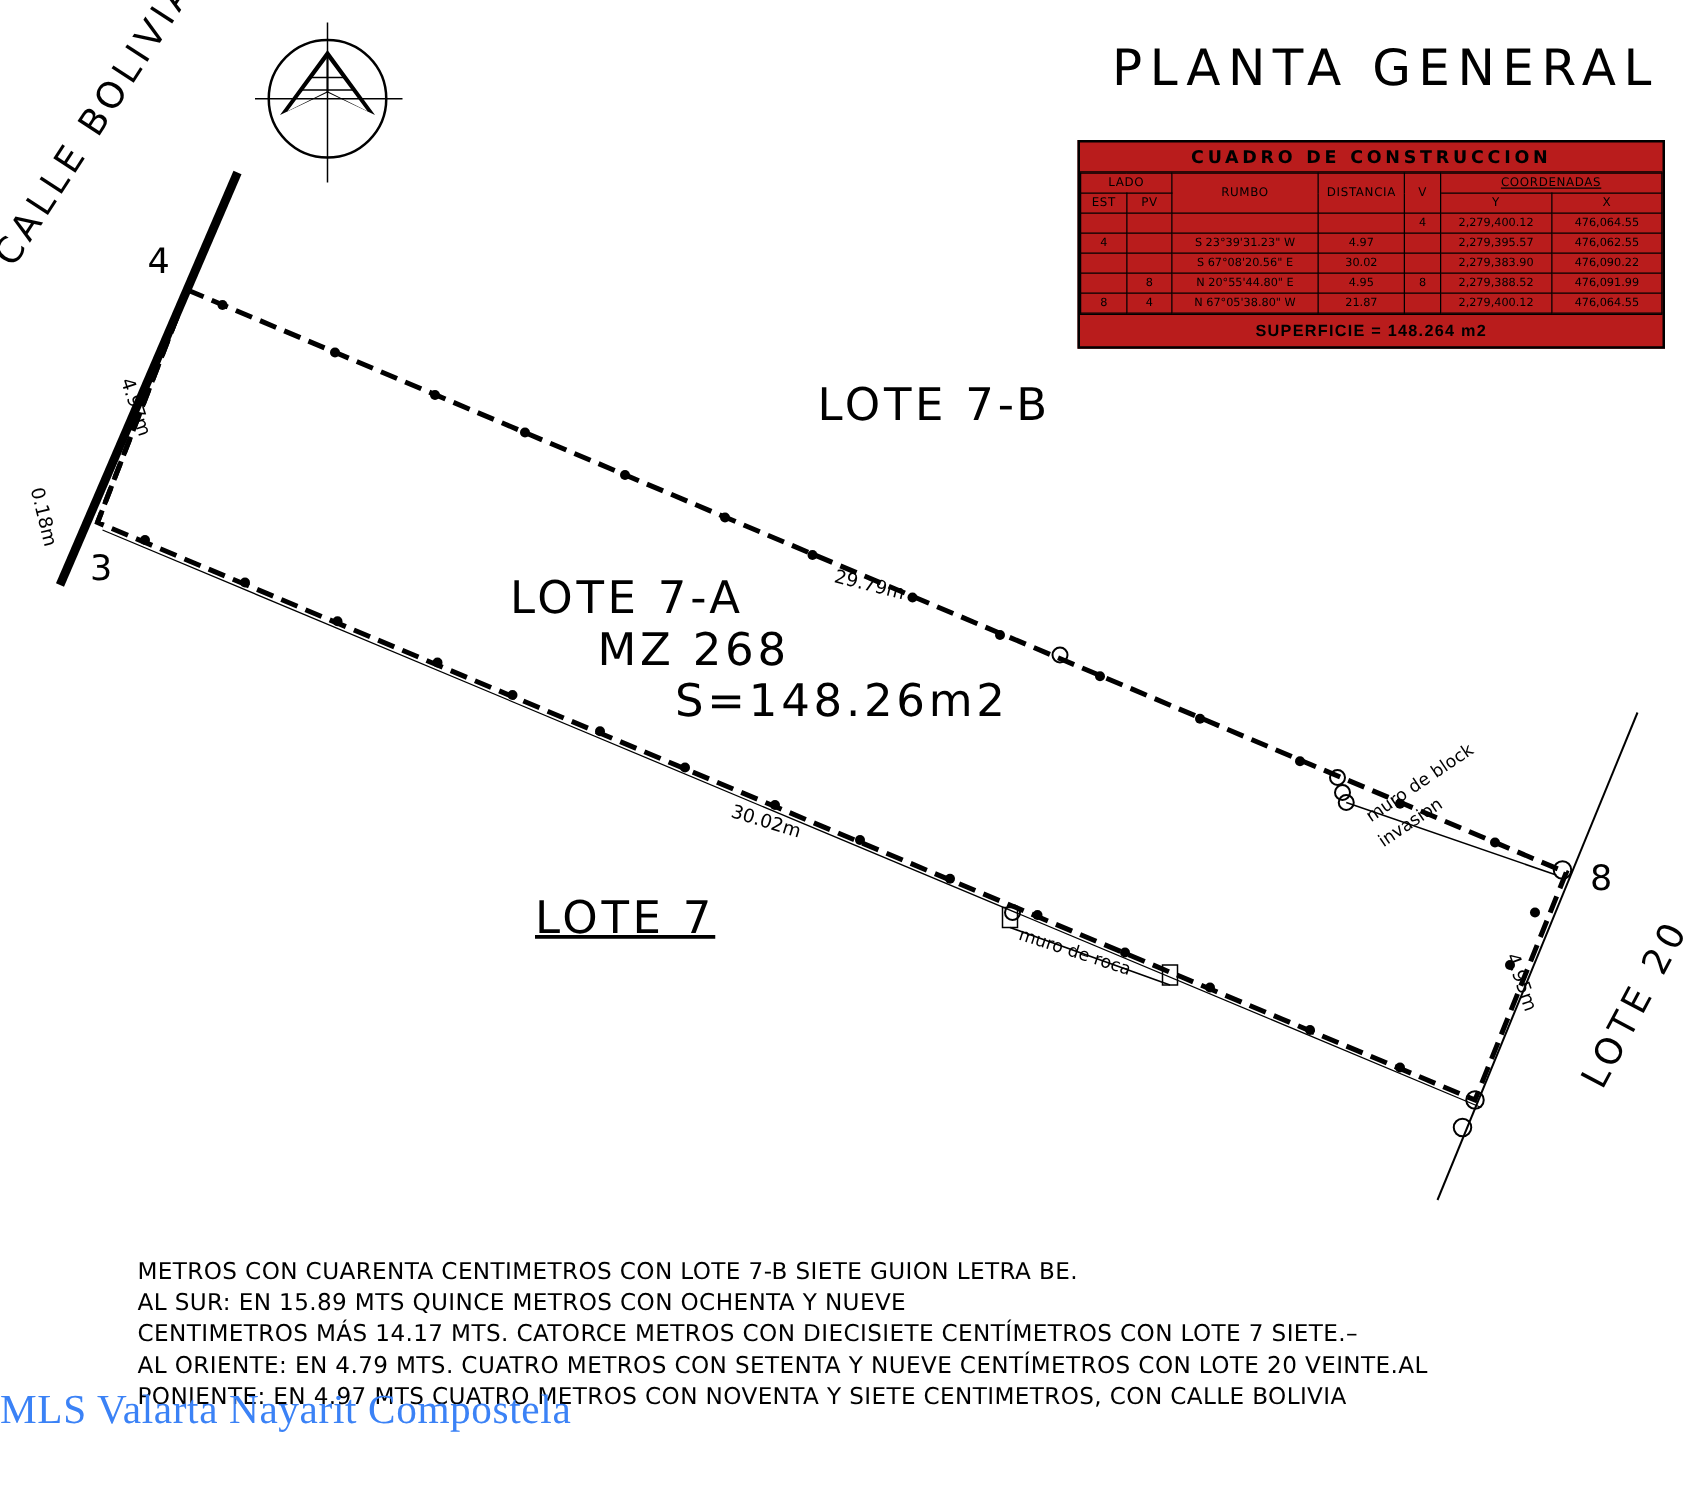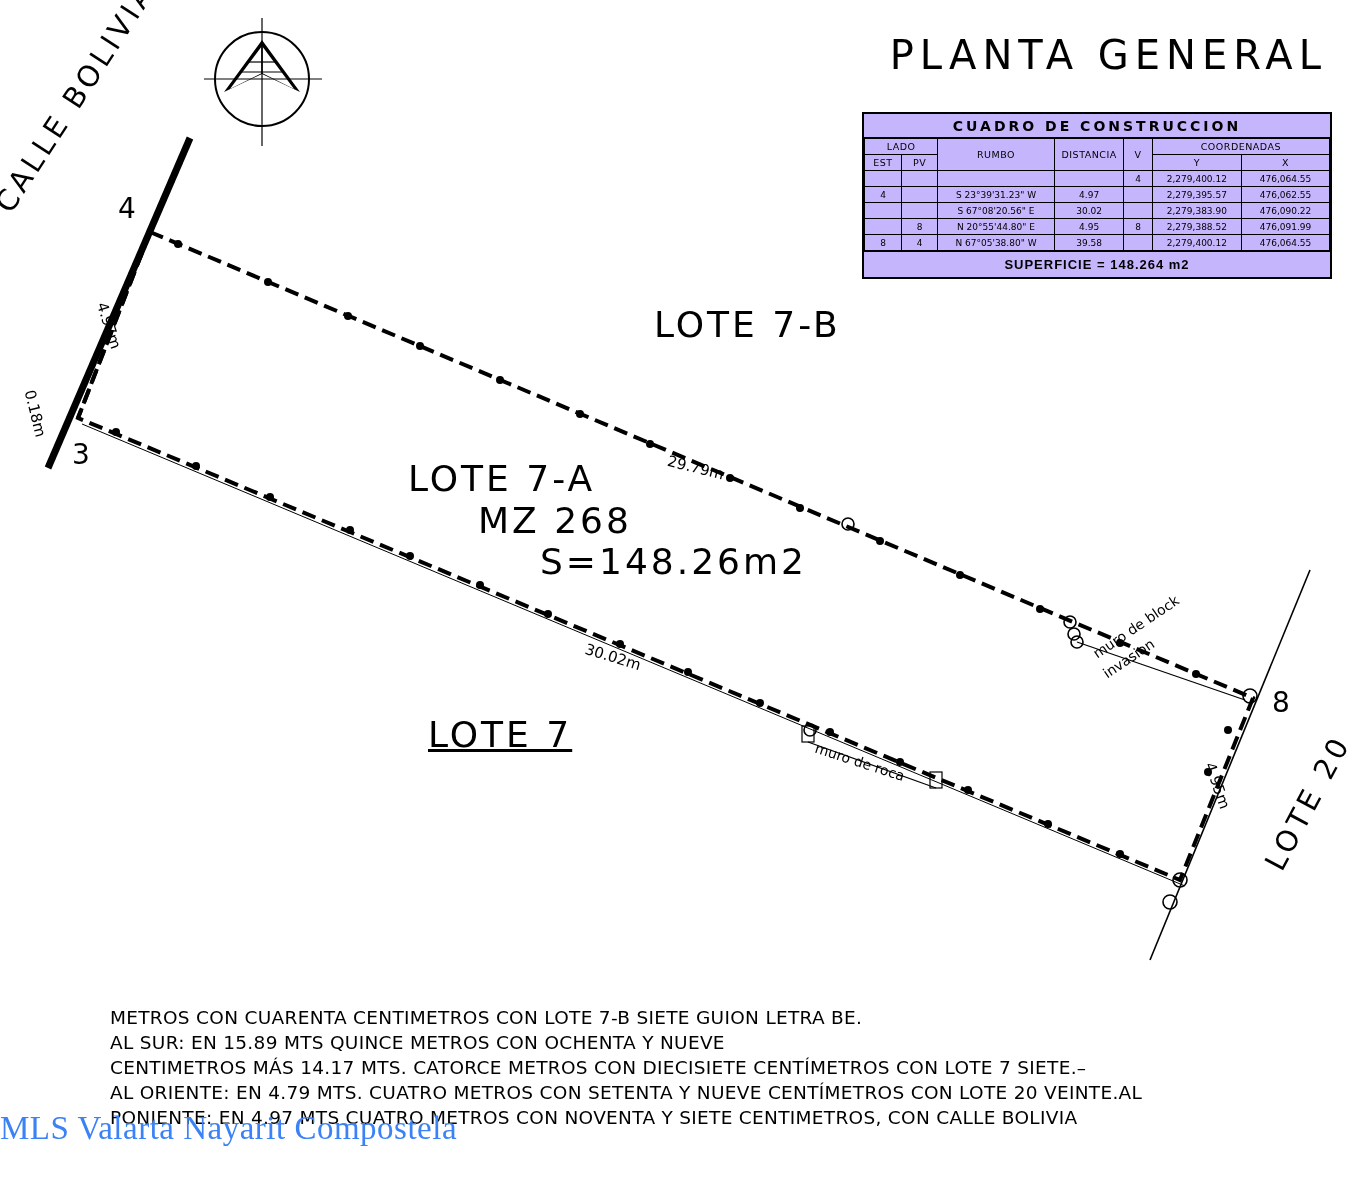--- a/index.html
+++ b/index.html
@@ -40,28 +40,28 @@
   #d3002{left:588px;top:640px;transform:rotate(17deg);transform-origin:left top;}
   #d495{left:1218px;top:760px;transform:rotate(71deg);transform-origin:left top;}
 
   
   .wall{font-size:14px;font-family:"DejaVu Sans", sans-serif;}
   #w1{left:1090px;top:648px;transform:rotate(-34deg);transform-origin:left top;}
   #w2{left:1100px;top:668px;transform:rotate(-34deg);transform-origin:left top;}
   #w3{left:818px;top:740px;transform:rotate(18deg);transform-origin:left top;}
 
   
-  #tabla{position:absolute;left:862px;top:112px;width:466px;border:2px solid #000;background:#c4b5fd;}
+  #tabla{position:absolute;left:862px;top:112px;width:466px;border:2px solid #000;background:#b91c1c;}
   #tabla .thead{text-align:center;font-size:14px;letter-spacing:3px;font-weight:bold;
                 padding:4px 0 3px;border-bottom:1px solid #000;font-family:"DejaVu Sans", sans-serif;}
   #tabla table{border-collapse:collapse;width:100%;font-size:9px;font-family:"DejaVu Sans", sans-serif;}
   #tabla th,#tabla td{border:1px solid #000;text-align:center;height:15px;padding:0 2px;font-weight:normal;}
   #tabla th{font-size:9.5px;letter-spacing:.5px;}
   .hdr-lado{letter-spacing:1px;}
-  .coordhdr{letter-spacing:3px;font-size:9.5px;}
+  .coordhdr{letter-spacing:3px;font-size:9.5px;text-decoration:underline;}
   #tabla .sup{border-top:1px solid #000;text-align:center;font-size:13px;font-weight:bold;
               letter-spacing:1px;padding:5px 0 5px;}
   .colest{width:34px;} .colpv{width:34px;} .colrumbo{width:120px;}
   .coldist{width:66px;} .colv{width:26px;} .coly{width:88px;} .colx{width:88px;}
 
   
   #legal{position:absolute;left:110px;top:1005px;width:1215px;font-size:18.5px;line-height:25px;
          font-family:"DejaVu Sans", sans-serif;letter-spacing:.3px;}
   #legal div{white-space:pre-wrap;}
 
@@ -228,21 +228,21 @@
           <td>N 20°55'44.80" E</td>
           <td>4.95</td>
           <td>8</td>
           <td>2,279,388.52</td>
           <td>476,091.99</td>
         </tr>
         <tr>
           <td>8</td>
           <td>4</td>
           <td>N 67°05'38.80" W</td>
-          <td>39.58</td>
+          <td>21.87</td>
           <td></td>
           <td>2,279,400.12</td>
           <td>476,064.55</td>
         </tr>
       </tbody>
     </table>
     <div class="sup">SUPERFICIE = 148.264 m2</div>
   </div>
 
   <div id="legal">

